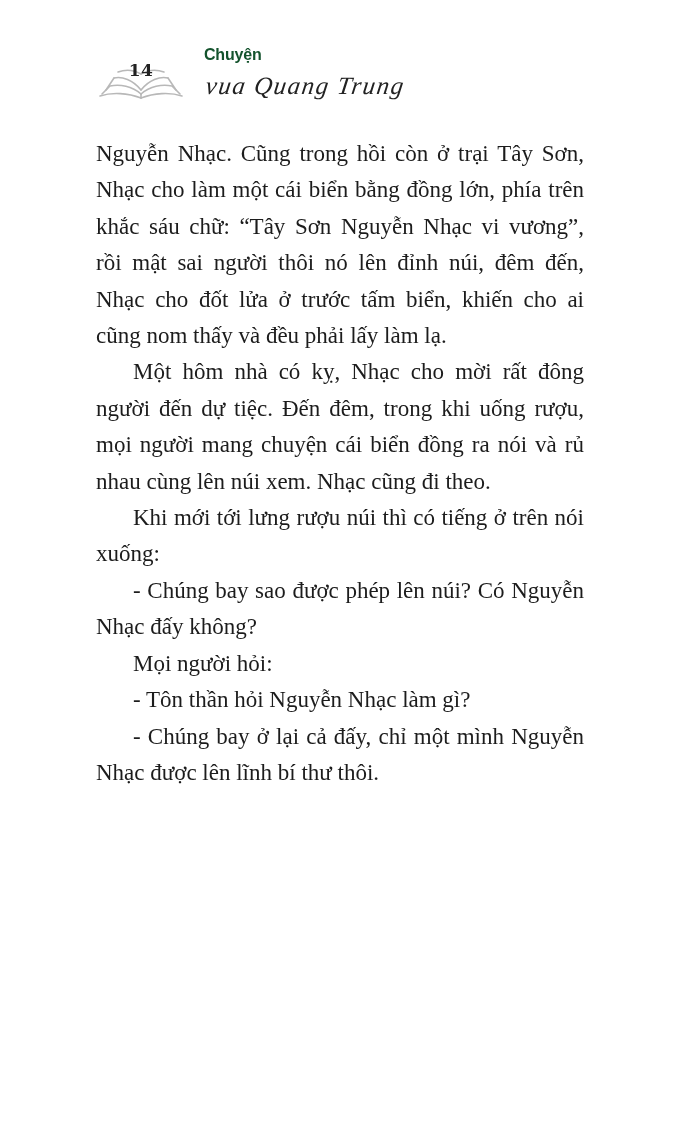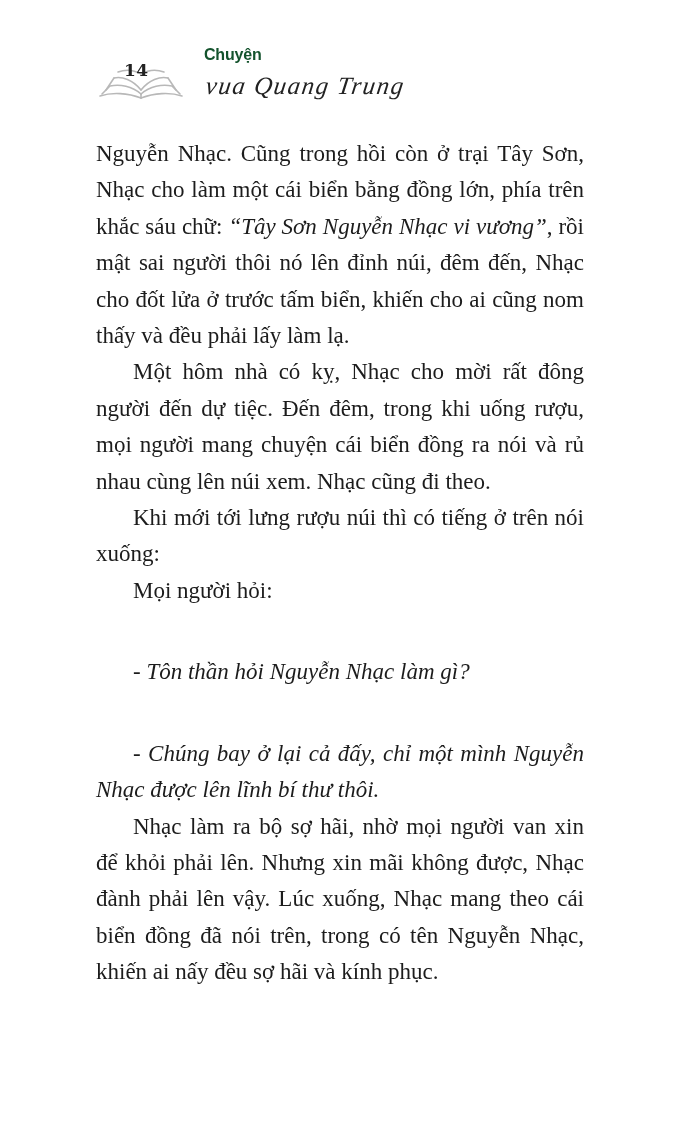--- a/index.html
+++ b/index.html
@@ -31,20 +31,21 @@
     .book-icon svg {
       width: 90px;
       height: 44px;
       display: block;
     }
     .page-number {
       position: absolute;
       left: 28px;
       top: 16px;
       width: 34px;
+      text-align: center;
       font-family: "DejaVu Serif", serif;
       font-weight: bold;
       font-size: 17px;
       color: #222;
       letter-spacing: 0.5px;
     }
     .title-main {
       position: absolute;
       left: 108px;
       top: 2px;
@@ -79,22 +80,20 @@
     }
     .content p {
       margin: 0;
       text-align: justify;
       text-align-last: left;
     }
     .content p.indent {
       text-indent: 37px;
     }
     .content .it {
-      font-style: italic;
-      margin-top: 45px;
     }
   </style>
 </head>
 <body>
 
 <div class="header">
   <div class="book-icon">
     <svg viewBox="0 0 90 44" xmlns="http://www.w3.org/2000/svg">
       <g fill="none" stroke="#b8b8b8" stroke-width="1.6" stroke-linecap="round">
         <path d="M45 38 C36 30, 24 28, 14 30 L6 38"></path>
@@ -113,17 +112,17 @@
   </div>
   <div class="page-number">14</div>
   <div class="title-main">Chuyện</div>
   <div class="title-sub">vua Quang Trung</div>
 </div>
 
 <div class="content">
   <p><span>Nguyễn Nhạc. Cũng trong hồi còn ở trại Tây Sơn, Nhạc cho làm một cái biển bằng đồng lớn, phía trên khắc sáu chữ: </span><span class="it">“Tây Sơn Nguyễn Nhạc vi vương”</span><span>, rồi mật sai người thôi nó lên đỉnh núi, đêm đến, Nhạc cho đốt lửa ở trước tấm biển, khiến cho ai cũng nom thấy và đều phải lấy làm lạ.</span></p>
   <p class="indent"><span>Một hôm nhà có kỵ, Nhạc cho mời rất đông người đến dự tiệc. Đến đêm, trong khi uống rượu, mọi người mang chuyện cái biển đồng ra nói và rủ nhau cùng lên núi xem. Nhạc cũng đi theo.</span></p>
   <p class="indent"><span>Khi mới tới lưng rượu núi thì có tiếng ở trên nói xuống:</span></p>
+  <p class="indent it"><span>- Chúng bay sao được phép lên núi? Có Nguyễn Nhạc đấy không?</span></p>
   <p class="indent"><span>Mọi người hỏi:</span></p>
   <p class="indent it"><span>- Tôn thần hỏi Nguyễn Nhạc làm gì?</span></p>
   <p class="indent it"><span>- Chúng bay ở lại cả đấy, chỉ một mình Nguyễn Nhạc được lên lĩnh bí thư thôi.</span></p>
-  <p class="indent"><span>Nhạc làm ra bộ sợ hãi, nhờ mọi người van xin để khỏi phải lên. Nhưng xin mãi không được, Nhạc đành phải lên vậy. Lúc xuống, Nhạc mang theo cái biển đồng đã nói  trên, trong có tên Nguyễn Nhạc, khiến ai nấy đều sợ hãi và kính phục.</span></p>
 </div>
 
 </body></html>

